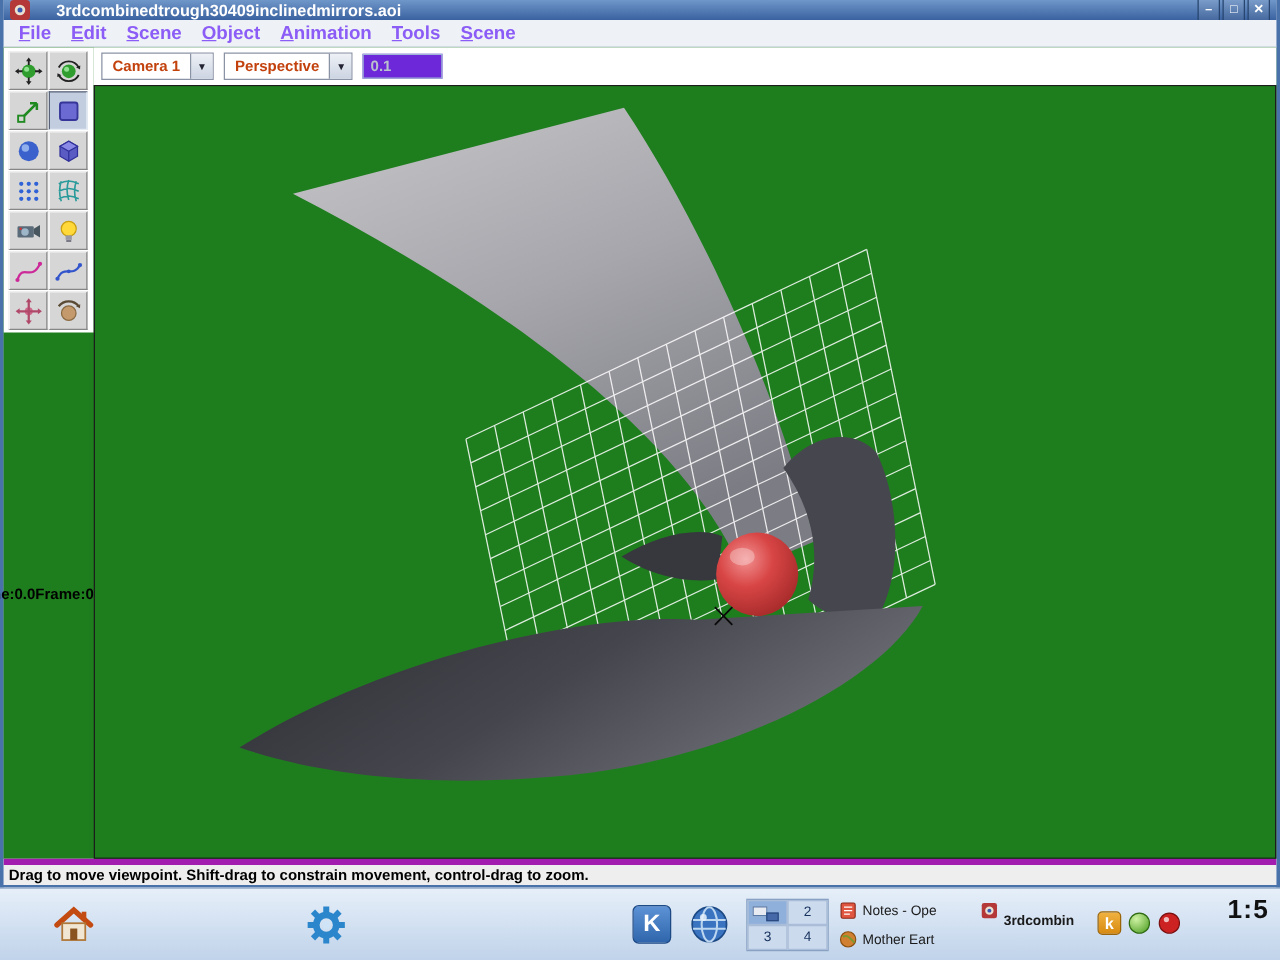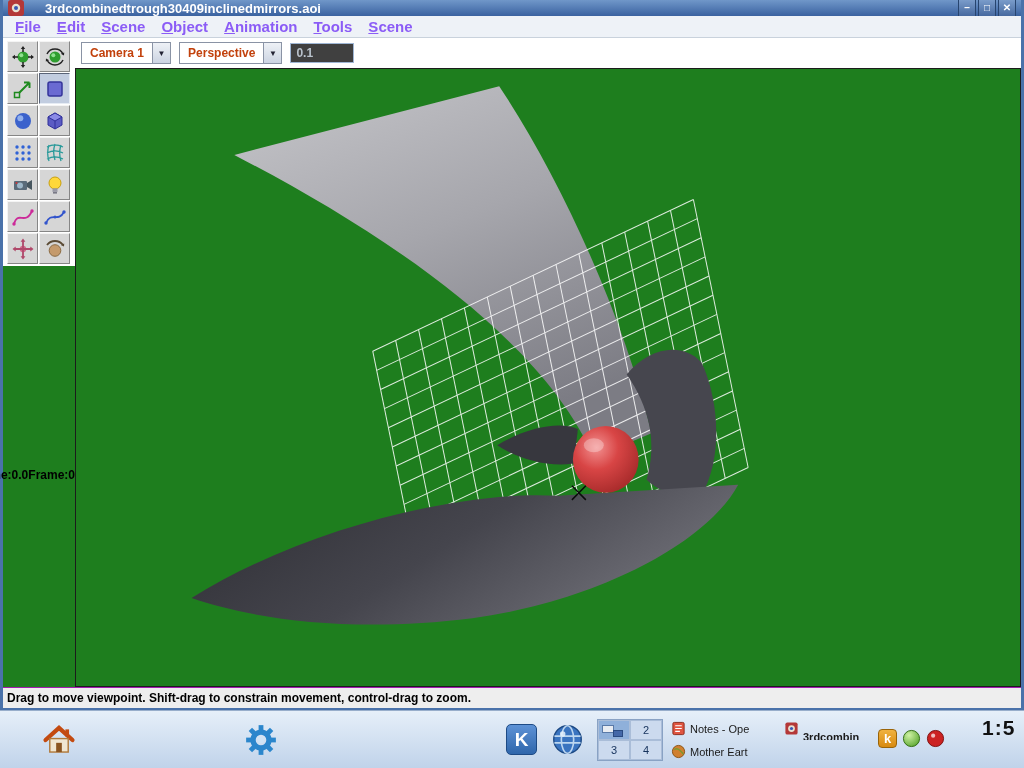--- a/index.html
+++ b/index.html
@@ -33,27 +33,27 @@
     padding-bottom:3px; color:#000; font-size:12px; font-weight:bold; text-align:center; }
   .left-strip div { line-height:15px; }
 
   .right-col { flex:1; display:flex; flex-direction:column; min-width:0; }
   .view-header { height:30px; background:#fff; display:flex; align-items:center; gap:8px; padding:0 6px; flex:none; }
   .combo { display:inline-flex; height:22px; border:1px solid #8a93a5; background:#fff; align-items:stretch; cursor:default; }
   .combo-text { padding:0 8px; font-size:12px; font-weight:bold; display:flex; align-items:center; min-width:62px; color:#c2410c; }
   .combo-btn { width:18px; background:linear-gradient(#eef1f6,#ccd4e2); border-left:1px solid #8a93a5;
     display:flex; align-items:center; justify-content:center; }
   .combo-arrow { font-size:8px; color:#223; }
-  .scale-input { width:64px; height:20px; border:1px solid #9fb6d4; background:#404040; color:#b9c2cc;
+  .scale-input { width:64px; height:20px; border:1px solid #9fb6d4; background:#6d28d9; color:#b9c2cc;
     font-size:12px; font-weight:bold; padding:1px 5px; font-family:"Liberation Sans",sans-serif; }
 
   .viewport { flex:1; position:relative; background:#1e7e1e; border:1px solid #1c1c1c; min-height:0; }
   .viewport svg.scene { position:absolute; inset:0; width:100%; height:100%; }
 
-  .statusbar { height:21px; background:#eeeeee; border-top:1px solid #a21caf; display:flex; align-items:center;
+  .statusbar { height:21px; background:#eeeeee; border-top:5px solid #a21caf; display:flex; align-items:center;
     padding:0 4px; font-size:12px; font-weight:bold; color:#000; flex:none; white-space:nowrap; overflow:hidden; }
 
   
   .taskbar { height:58px; background:linear-gradient(#e6eff9,#c0d3ea); border-top:1px solid #98aecb; position:relative; }
   .tb-abs { position:absolute; }
   .tb-home { left:42px; top:12px; }
   .tb-gear { left:244px; top:12px; }
   .tb-kmenu { left:506px; top:13px; width:31px; height:31px; border-radius:5px;
     background:linear-gradient(#5d92d6,#2f66ab); border:1px solid #1d4a85; color:#fff; font-weight:bold;
     font-size:19px; display:flex; align-items:center; justify-content:center; }

